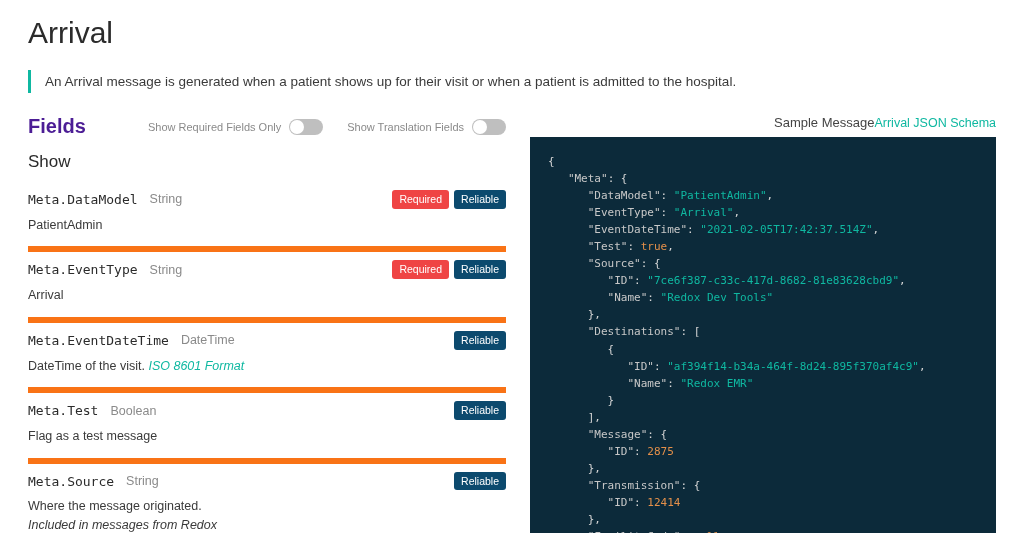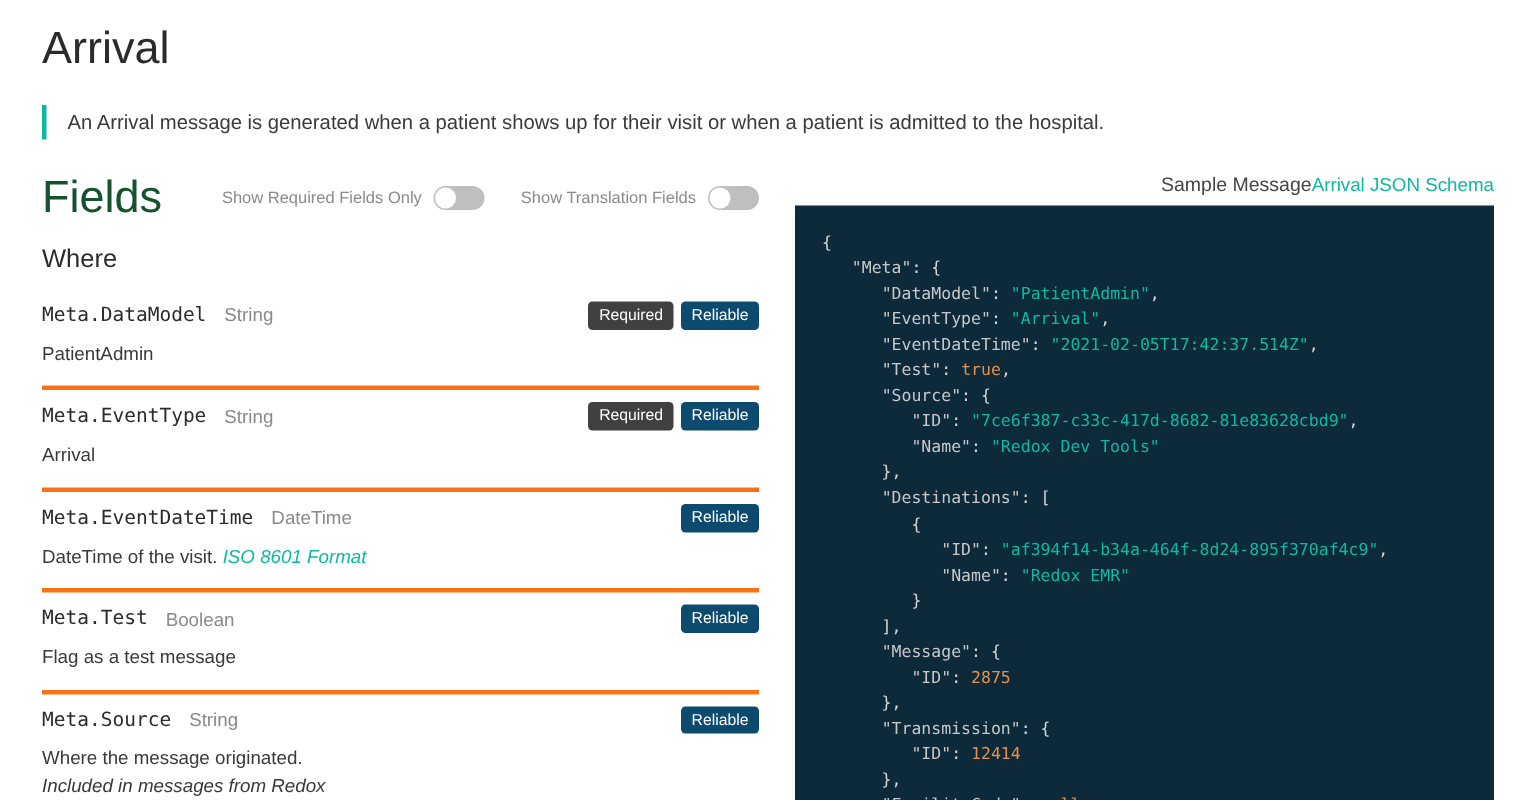--- a/index.html
+++ b/index.html
@@ -27,23 +27,23 @@
   .left { flex: 0 0 478px; }
   .right { flex: 1; min-width: 0; }
 
   .fields-header {
     display: flex;
     align-items: center;
     gap: 24px;
     margin-bottom: 14px;
   }
   h2.fields-title {
-    font-size: 30px;
-    font-weight: 400;
-    color: #14532d;
+    font-size: 20px;
+    font-weight: 700;
+    color: #4c1d95;
     margin-right: auto;
   }
   .toggle-group {
     display: flex;
     align-items: center;
     gap: 8px;
     font-size: 11px;
     color: #8a8a8a;
   }
   .toggle {
@@ -64,21 +64,21 @@
     left: 1px;
   }
 
   h3.section-name {
     font-size: 17px;
     font-weight: 500;
     margin: 6px 0 10px;
   }
 
   .field {
-    border-bottom: 3px solid #f97316;
+    border-bottom: 6px solid #f97316;
     padding: 8px 0 12px;
   }
   .field-head {
     display: flex;
     align-items: center;
     margin-bottom: 7px;
   }
   .field-name {
     font-family: ui-monospace, "SFMono-Regular", Menlo, monospace;
     font-size: 13px;
@@ -90,21 +90,21 @@
     margin-left: 12px;
   }
   .badges { margin-left: auto; display: flex; gap: 5px; }
   .badge {
     font-size: 10.5px;
     color: #fff;
     padding: 2px 7px;
     border-radius: 3px;
     line-height: 1.4;
   }
-  .badge-required { background: #404040; }
+  .badge-required { background: #ef4444; }
   .badge-reliable { background: #0c4a6e; }
 
   .field-desc { font-size: 12.5px; color: #3a3a3a; line-height: 1.5; }
   .field-desc .ital { font-style: italic; display: block; }
   .field-desc a { color: #0fb8a1; text-decoration: none; font-style: italic; }
 
   .sample-header {
     display: flex;
     justify-content: flex-end;
     align-items: baseline;
@@ -152,21 +152,21 @@
         <div class="toggle-group">
           <span>Show Required Fields Only</span>
           <div class="toggle"></div>
         </div>
         <div class="toggle-group">
           <span>Show Translation Fields</span>
           <div class="toggle"></div>
         </div>
       </div>
 
-      <h3 class="section-name">Where</h3>
+      <h3 class="section-name">Show</h3>
 
       <div class="field">
         <div class="field-head">
           <span class="field-name">Meta.DataModel</span>
           <span class="field-type">String</span>
           <div class="badges">
             <span class="badge badge-required">Required</span>
             <span class="badge badge-reliable">Reliable</span>
           </div>
         </div>

